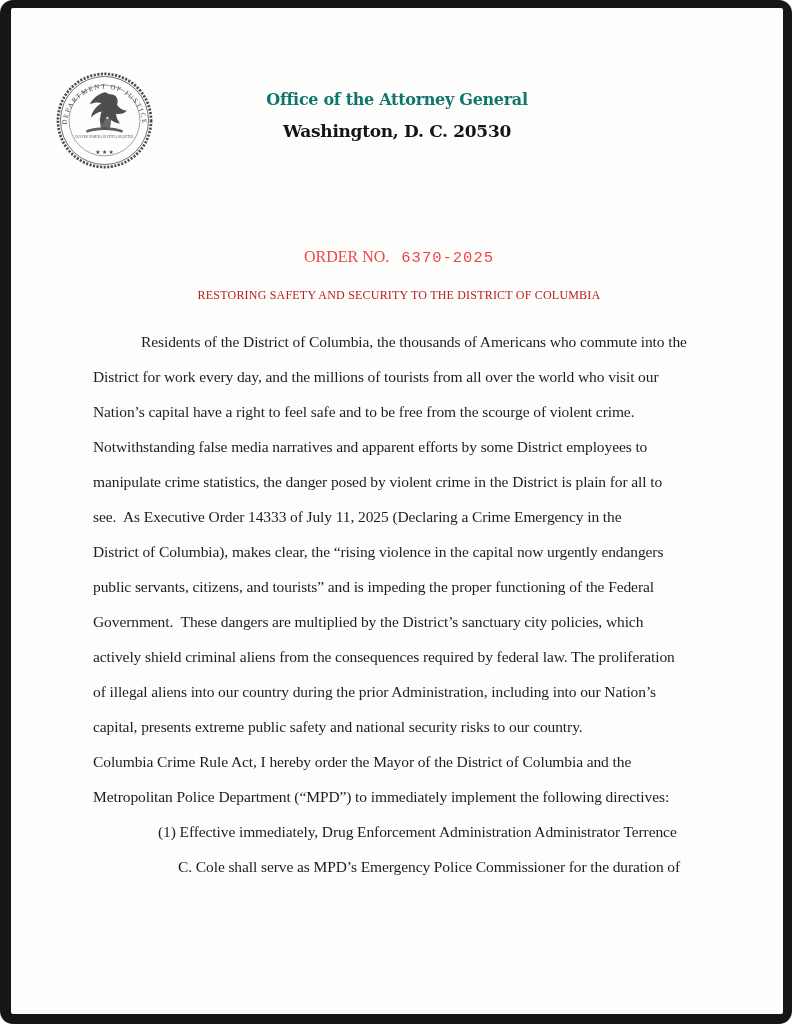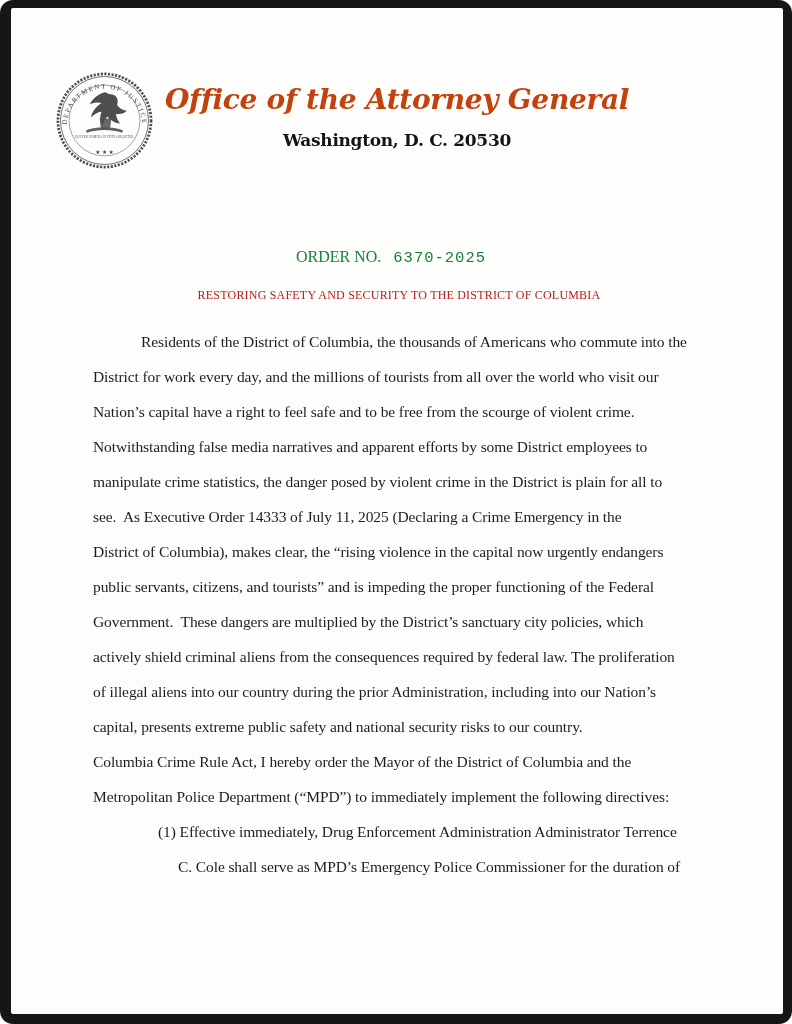--- a/index.html
+++ b/index.html
@@ -41,47 +41,46 @@
   .letterhead {
     position: absolute;
     left: 0;
     top: 79px;
     width: 772px;
     text-align: center;
   }
   .office-line {
     font-family: "DejaVu Serif", "Liberation Serif", serif;
     font-weight: bold;
-    font-size: 28px;
+    font-size: 16px;
     letter-spacing: -0.3px;
     line-height: 26px;
-    color: #c2410c;
-    font-style: italic;
+    color: #0f766e;
   }
   .city-line {
     font-family: "DejaVu Serif", "Liberation Serif", serif;
     font-weight: bold;
     font-size: 17px;
     letter-spacing: -0.3px;
     line-height: 22px;
-    margin-top: 16px;
+    margin-top: 7px;
     color: #141414;
   }
 
   
   .order-line {
     position: absolute;
-    left: 72px;
+    left: 80px;
     top: 238px;
     width: 616px;
     text-align: center;
     font-size: 16px;
     line-height: 22px;
     white-space: pre;
-    color: #15803d;
+    color: #ef4444;
   }
   .order-label { font-family: "Liberation Serif", serif; }
   .order-num {
     font-family: "Liberation Mono", "DejaVu Sans Mono", monospace;
     font-size: 15.5px;
     letter-spacing: 1px;
     margin-left: 12px;
   }
   .doc-title {
     position: absolute;

